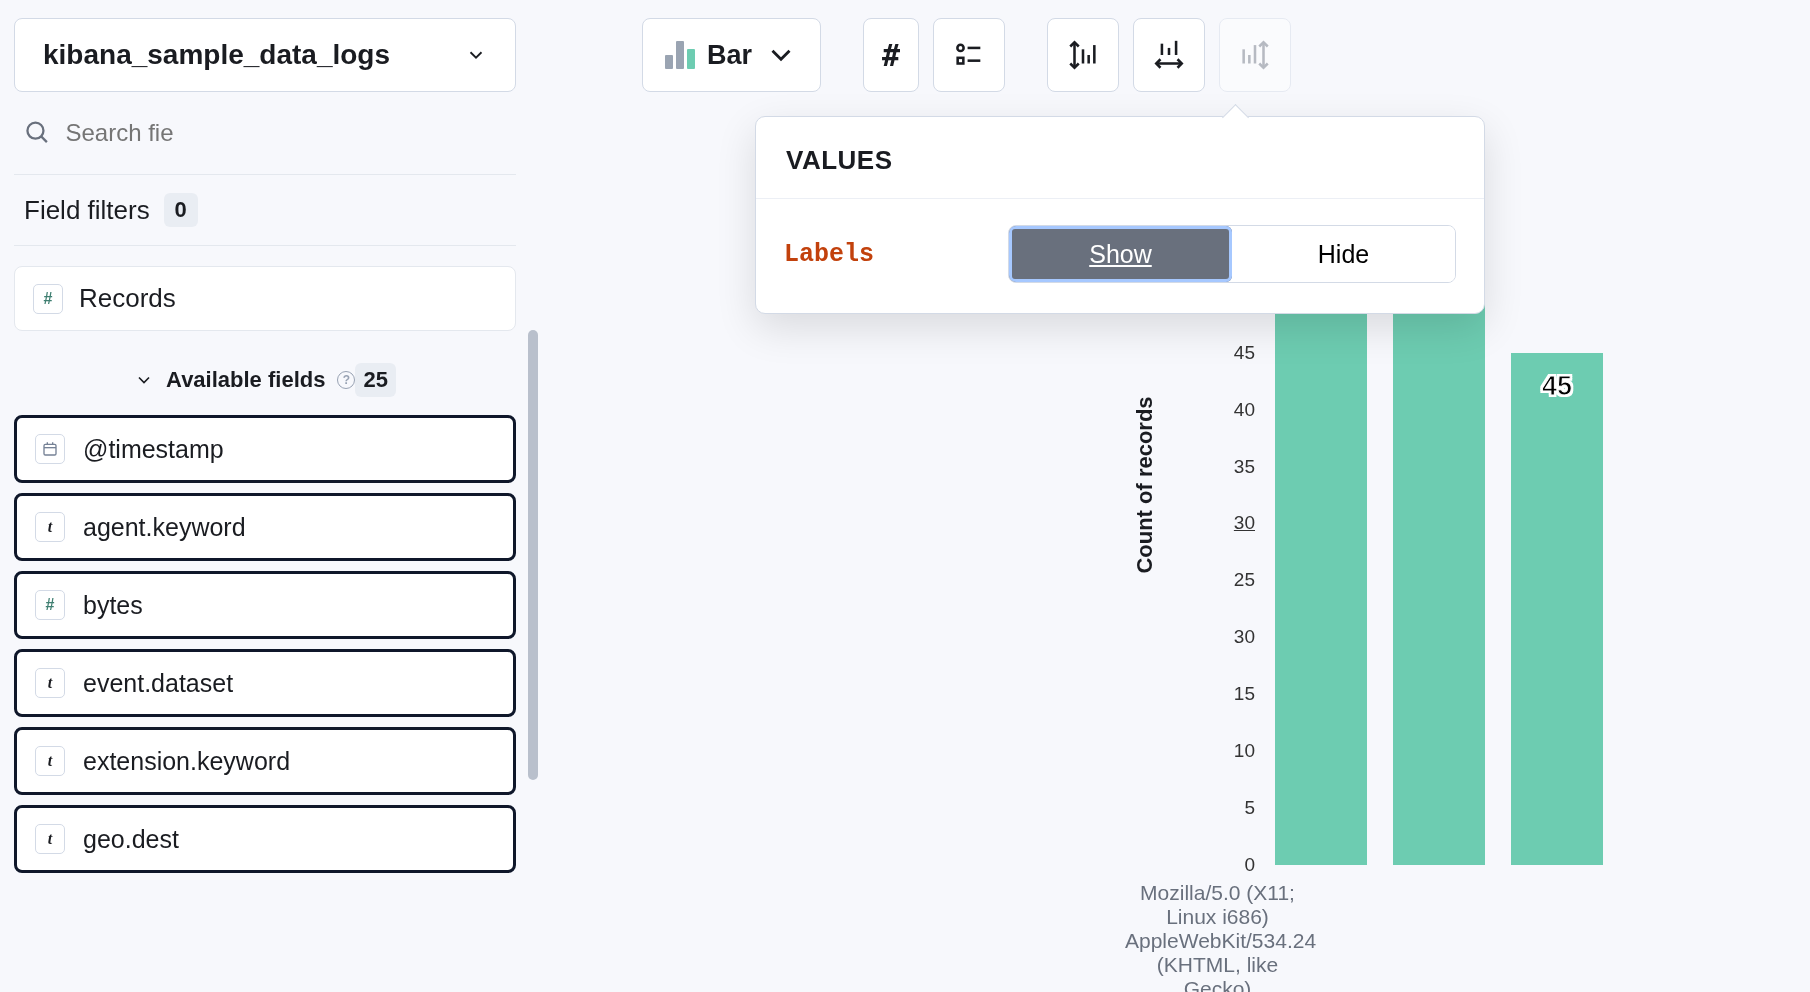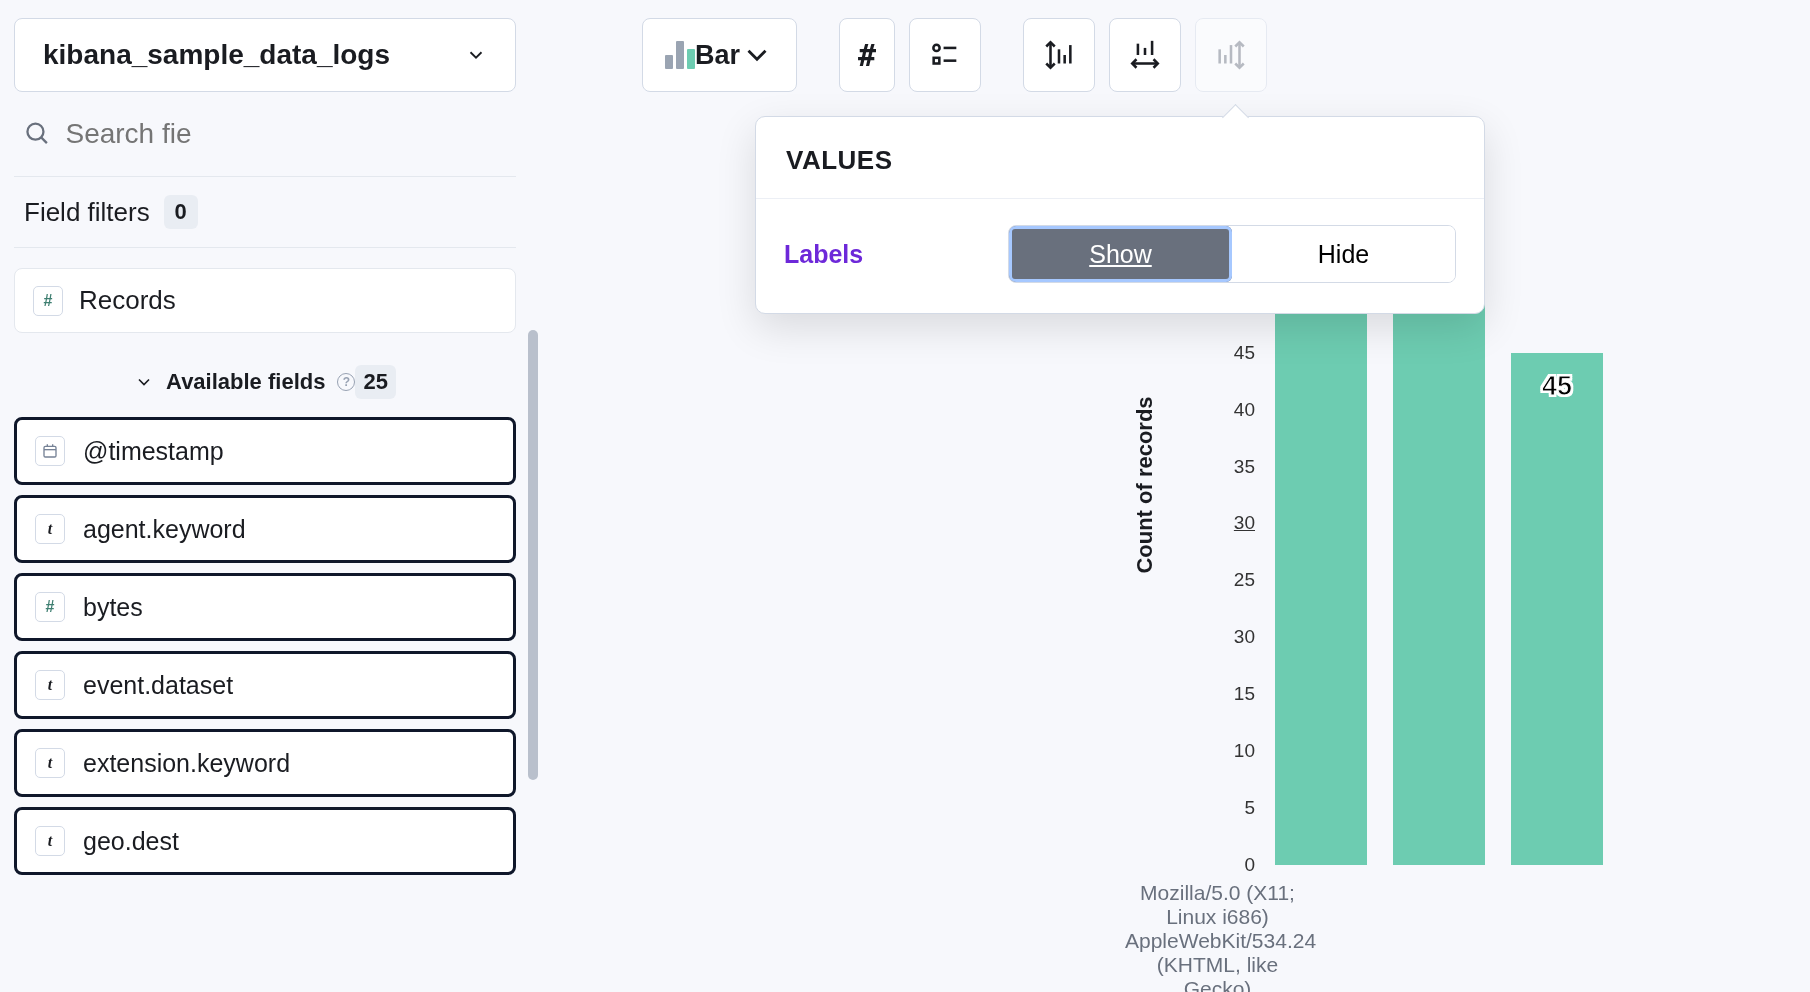--- a/index.html
+++ b/index.html
@@ -13,21 +13,21 @@
     height: 74px; padding: 0 28px; background: #fff;
     border: 1px solid #d3dae6; border-radius: 8px;
     font-size: 28px; font-weight: 700;
     cursor: pointer;
   }
   .index-selector .chev { width: 22px; height: 22px; }
 
   .search-row { margin-top: 26px; display:flex; align-items:center; gap:14px; padding-left:10px; }
   .search-row .mag { width:30px; height:30px; color:#69707d; }
   .search-input {
-    border:none; background:transparent; font-size:28px; color:#0f766e;
+    border:none; background:transparent; font-size:24px; color:#0f766e;
     outline:none; width: 100%;
   }
 
   .field-filters-row {
     margin-top: 26px; display:flex; align-items:center; gap:14px;
     font-size: 26px; font-weight: 400;
     border-top:1px solid #e4e8ee; border-bottom:1px solid #e4e8ee;
     padding: 18px 10px;
   }
   .pill-badge {
@@ -68,21 +68,21 @@
     position:absolute; right:-8px; top:330px; width:10px; height:450px;
     background:#b9c0cc; border-radius:6px;
   }
 
   
   .main { flex:1; position:relative; padding: 18px 0 0 0; }
 
   .toolbar { display:flex; align-items:center; gap:14px; padding-left: 112px; }
   .tool-btn {
     height:74px; background:#fff; border:1px solid #d3dae6; border-radius:8px;
-    display:inline-flex; align-items:center; justify-content:center; 
+    display:inline-flex; align-items:center; justify-content:center; gap:12px;
     cursor:pointer; padding:0 18px;
   }
   .tool-btn.wide { padding:0 24px 0 20px; font-size:27px; font-weight:700;}
   .tool-btn.chart { padding:0 22px; }
   .tool-btn svg { width:34px; height:34px; }
   .tool-spacer { width:14px; }
   .chev-sm { width:20px; height:20px; }
 
   
   .bar-mini { display:inline-flex; align-items:flex-end; gap:3px; height:28px; }
@@ -96,21 +96,21 @@
     z-index:20;
   }
   .popover::before {
     content:""; position:absolute; top:-9px; left:470px;
     width:18px; height:18px; background:#fff;
     border-left:1px solid #d3dae6; border-top:1px solid #d3dae6;
     transform:rotate(45deg);
   }
   .popover-header { padding:28px 30px 22px; font-size:26px; font-weight:800; letter-spacing:0.5px; border-bottom:1px solid #eceff5;}
   .popover-body { padding:26px 28px 30px; display:flex; align-items:center; justify-content:space-between; }
-  .labels-text { color:#6d28d9; font-size:25px; font-weight:600; cursor:pointer;}
+  .labels-text { color:#c2410c; font-size:25px; font-weight:600; cursor:pointer;font-family:Liberation Mono, monospace;}
   .toggle-group {
     display:flex; border:1px solid #d3dae6; border-radius:8px; overflow:hidden;
     height:58px; width:448px;
   }
   .toggle-btn {
     flex:1; display:flex; align-items:center; justify-content:center;
     font-size:25px; font-weight:400; background:#fff; cursor:pointer;
     border:none;
   }
   .toggle-btn.active {

